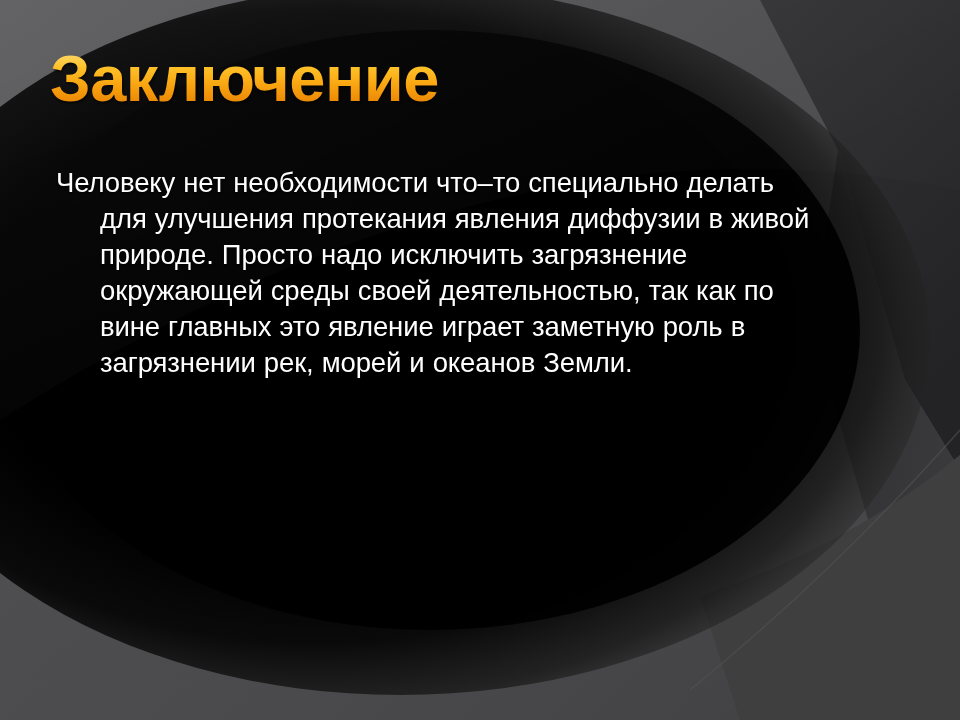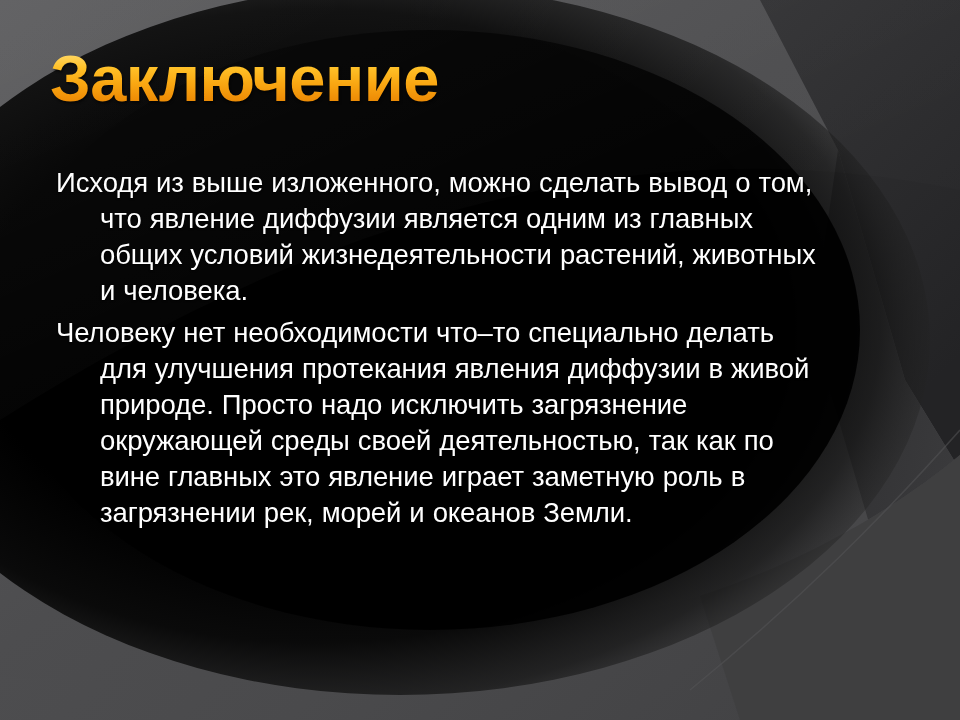--- a/index.html
+++ b/index.html
@@ -164,18 +164,17 @@
 
       <rect x="0" y="0" width="960" height="720" fill="none"></rect>
     </svg>
   </div>
 
   <div id="content">
 
     <h1 id="slide-title">Заключение</h1>
 
     <div id="body-text">
-      <p class="para">Исходя из выше изложенного,  можно сделать вывод о том, что явление диффузии является одним из главных общих условий жизнедеятельности растений, животных и человека.</p>
       <p class="para">Человеку нет необходимости что–то специально делать для улучшения протекания явления диффузии в живой природе. Просто надо исключить загрязнение окружающей среды своей деятельностью, так как по вине главных это явление играет заметную роль в загрязнении рек, морей и океанов Земли.</p>
     </div>
 
   </div>
 </div>
 
 </body></html>

